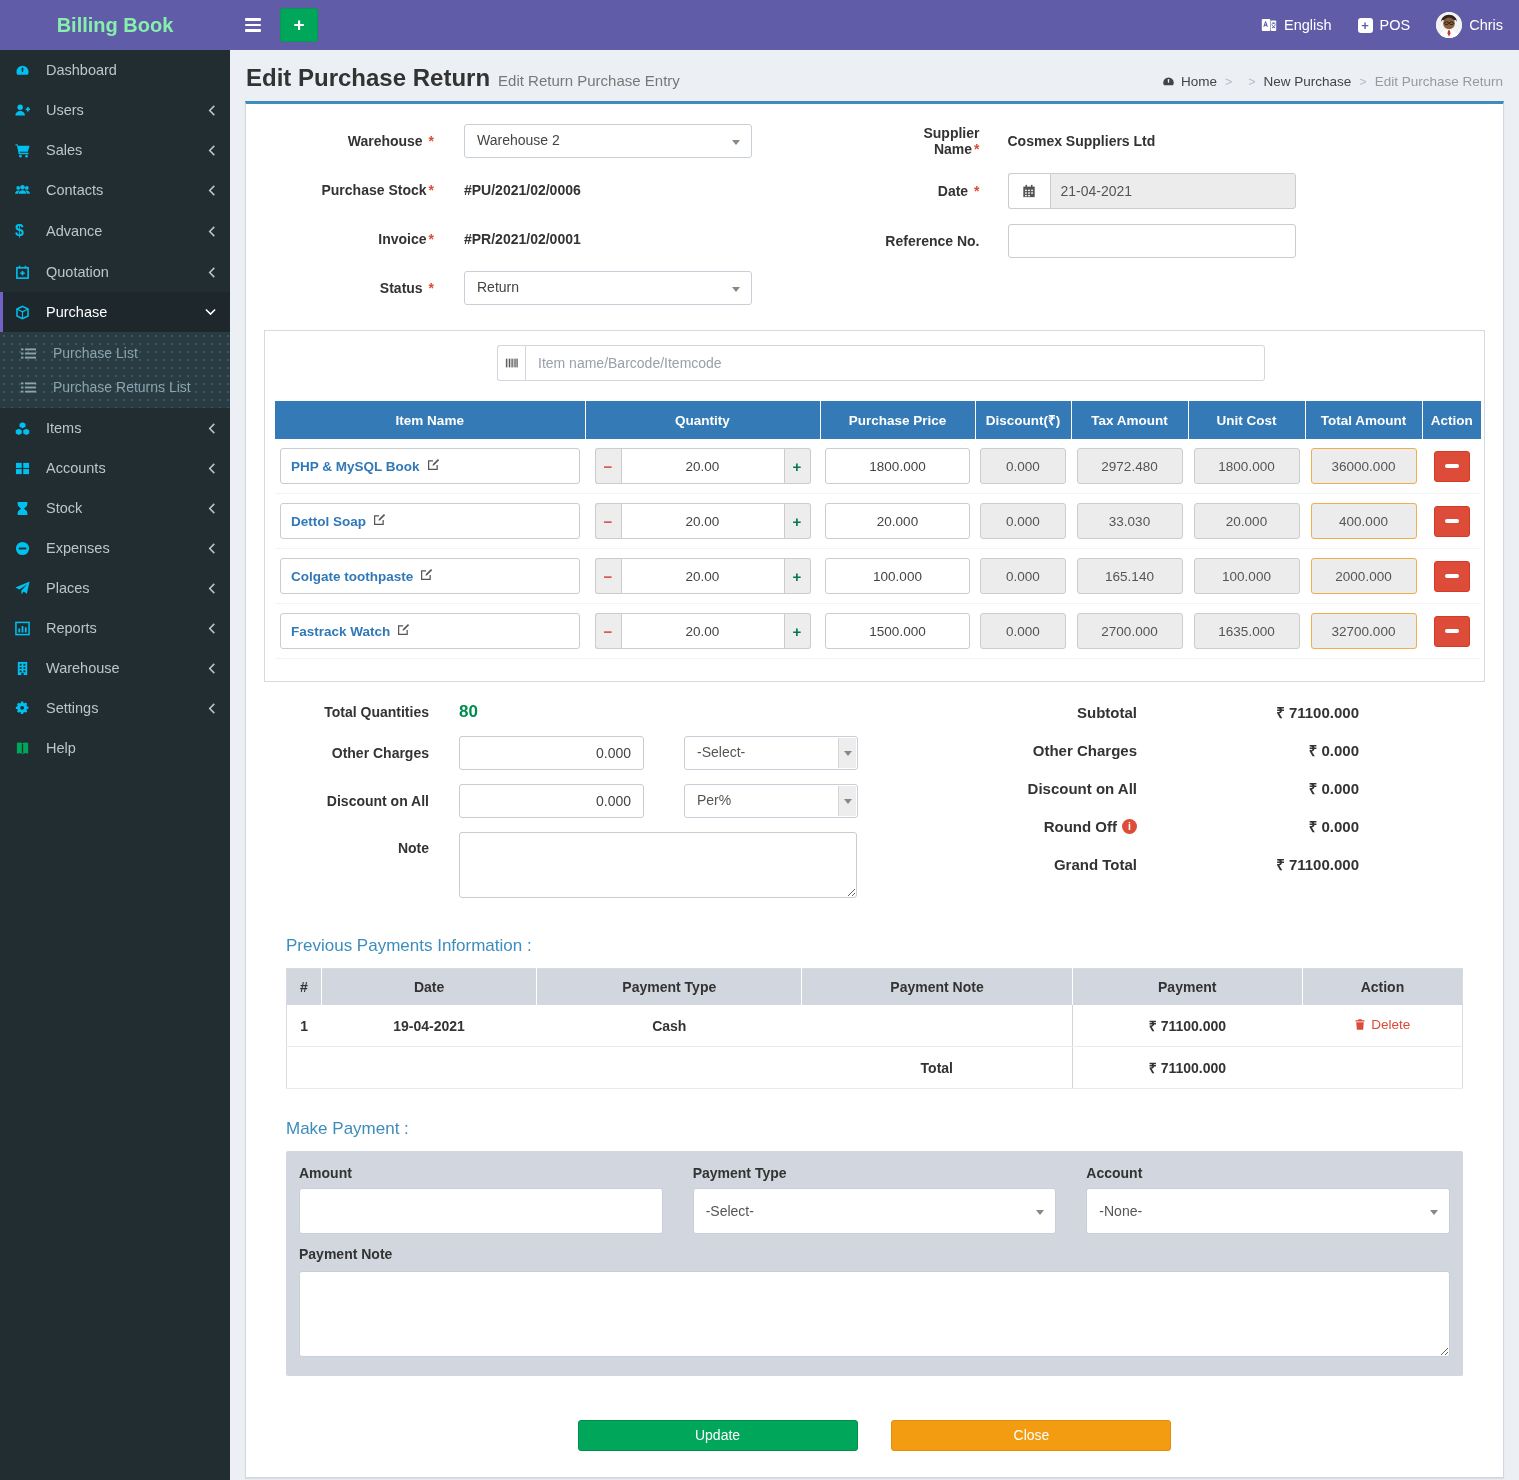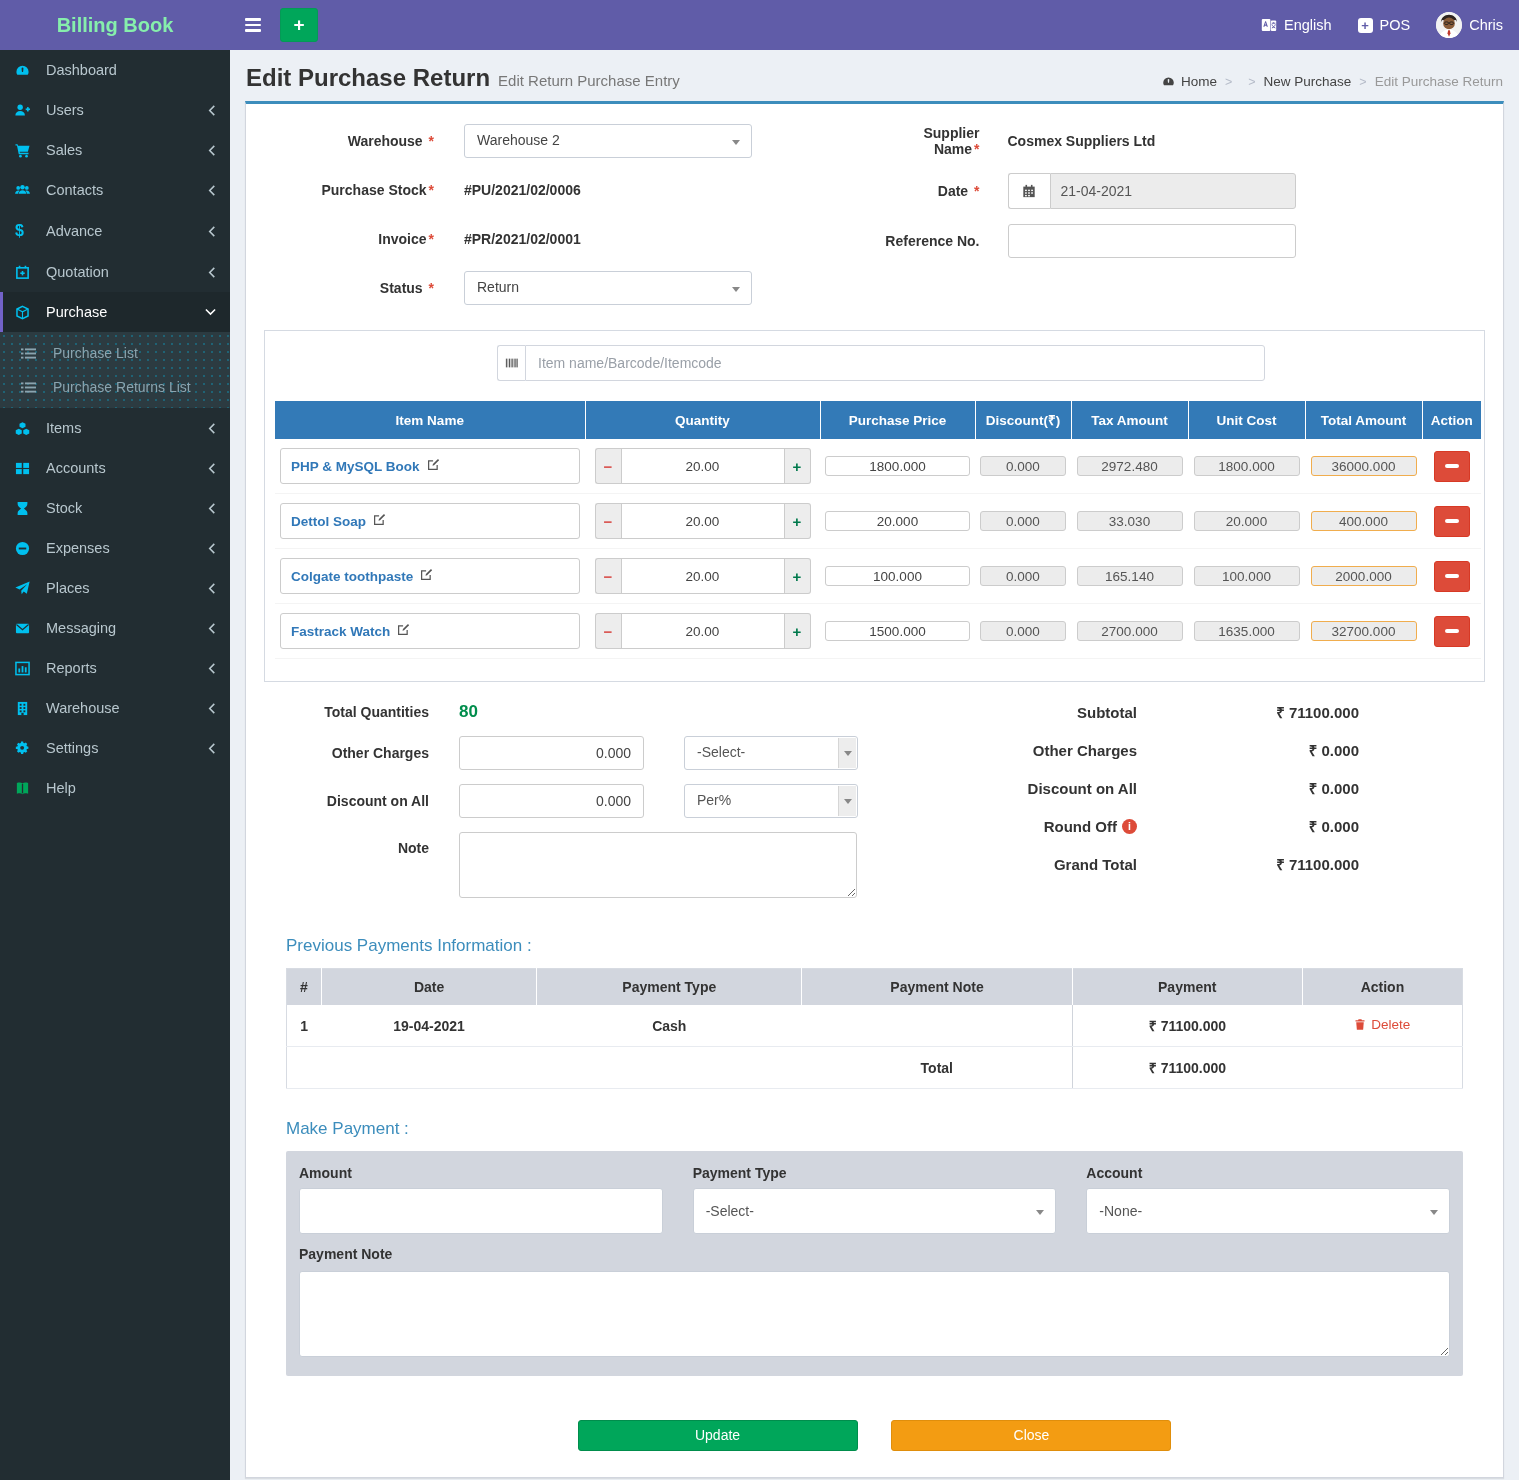--- a/index.html
+++ b/index.html
@@ -71,21 +71,21 @@
   table.items th { background:#337ab7; color:#fff; font-weight:bold; font-size:13.5px; text-align:center; padding:10px 4px; border-right:1px solid #fff;}
   table.items th:last-child { border-right:none;}
   table.items td { padding:9px 5px; vertical-align:middle; border-bottom:1px solid #f4f4f4;}
   .item-name-box { border:1px solid #ccc; border-radius:3px; height:36px; display:flex; align-items:center; padding:12px 10px; gap:7px;}
   .item-link { color:#3178b8; font-weight:bold; text-decoration:none; font-size:13.5px; cursor:pointer;}
   .qty-group { display:flex; height:36px; width:216px; margin:0 auto;}
   .qty-btn { width:26px; background:#ededed; border:1px solid #ccc; display:flex; align-items:center; justify-content:center; font-weight:bold; font-size:15px; cursor:pointer;}
   .qty-minus { border-right:none; border-radius:3px 0 0 3px; color:#d9534f;}
   .qty-plus { border-left:none; border-radius:0 3px 3px 0; color:#00794c;}
   .qty-input { flex:1; border:1px solid #ccc; text-align:center; font-family:inherit; font-size:13.5px; color:#444; min-width:0;}
-  .cell-input { display:block; height:20px; border:1px solid #ccc; border-radius:3px; text-align:center; font-family:inherit; font-size:13.5px; color:#444; margin:0 auto;}
+  .cell-input { display:block; height:36px; border:1px solid #ccc; border-radius:3px; text-align:center; font-family:inherit; font-size:13.5px; color:#444; margin:0 auto;}
   .w-price { width:145px;} .w-disc { width:86px;} .w-mid { width:106px;}
   .cell-disabled { background:#ececec; color:#555;}
   .cell-total { background:#ececec; color:#555; border:1px solid #f0ad4e;}
   .del-btn { width:36px; height:31px; background:#dd4b39; border:1px solid #d73925; border-radius:3px; display:flex; align-items:center; justify-content:center; margin:0 auto; cursor:pointer;}
   .del-btn i { display:block; width:14px; height:3.5px; background:#fff; border-radius:2px;}
 
   
   .totals-wrap { display:flex; margin:20px 22px 0;}
   .totals-left { flex:0 0 586px;}
   .t-row { display:flex; align-items:center; margin-bottom:14px;}
@@ -367,34 +367,20 @@
         </svg>
       </span>
   </div>
   <div class="side-item">
     <span class="sicon">
         <svg viewBox="0 0 16 16" width="15" height="15" fill="currentColor">
           <path d="M15.6.4L.4 7l4.4 2.1L13 3.4 6.6 10.3l.5 3.9 2.2-2.9 3.3 2.3z"></path>
         </svg>
       </span>
     <span class="slabel">Places</span>
-    <span class="arrow">
-        <svg width="8" height="11" viewBox="0 0 8 12" fill="none" stroke="currentColor" stroke-width="1.7">
-          <path d="M6.5 1L1.5 6l5 5"></path>
-        </svg>
-      </span>
-  </div>
-  <div class="side-item">
-    <span class="sicon">
-        <svg viewBox="0 0 16 16" width="15" height="15">
-          <rect x="1" y="3" width="14" height="10" rx="1" fill="currentColor"></rect>
-          <path d="M1.5 3.8L8 9.2l6.5-5.4" fill="none" stroke="#222d32" stroke-width="1.3"></path>
-        </svg>
-      </span>
-    <span class="slabel">Messaging</span>
     <span class="arrow">
         <svg width="8" height="11" viewBox="0 0 8 12" fill="none" stroke="currentColor" stroke-width="1.7">
           <path d="M6.5 1L1.5 6l5 5"></path>
         </svg>
       </span>
   </div>
   <div class="side-item">
     <span class="sicon">
         <svg viewBox="0 0 16 16" width="15" height="15">
           <rect x="1" y="1.5" width="14" height="13" fill="none" stroke="currentColor" stroke-width="1.6"></rect>

